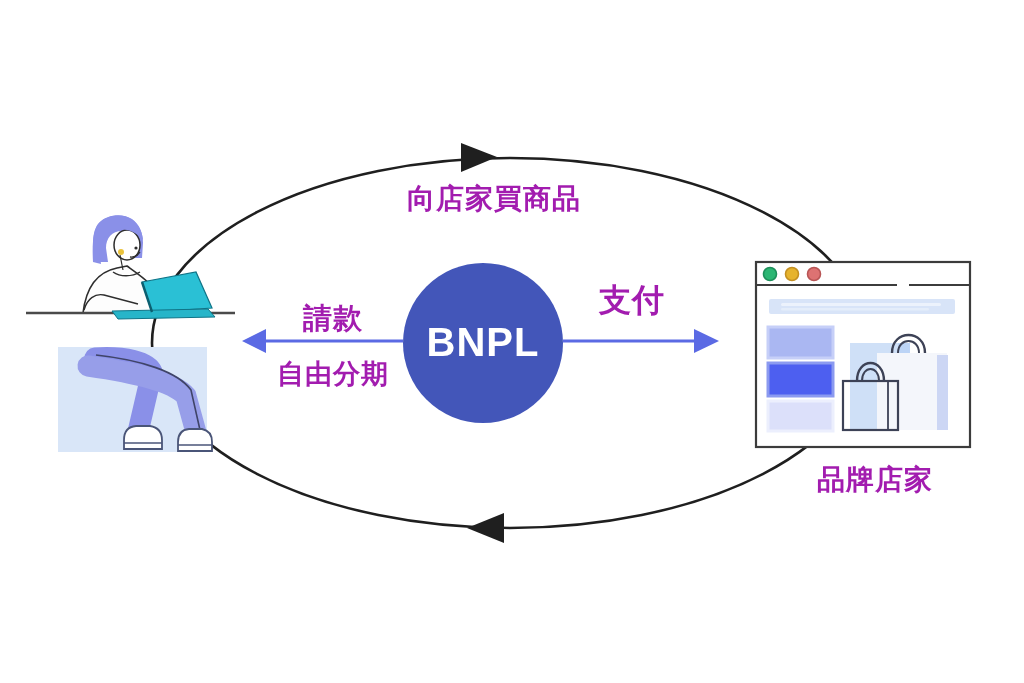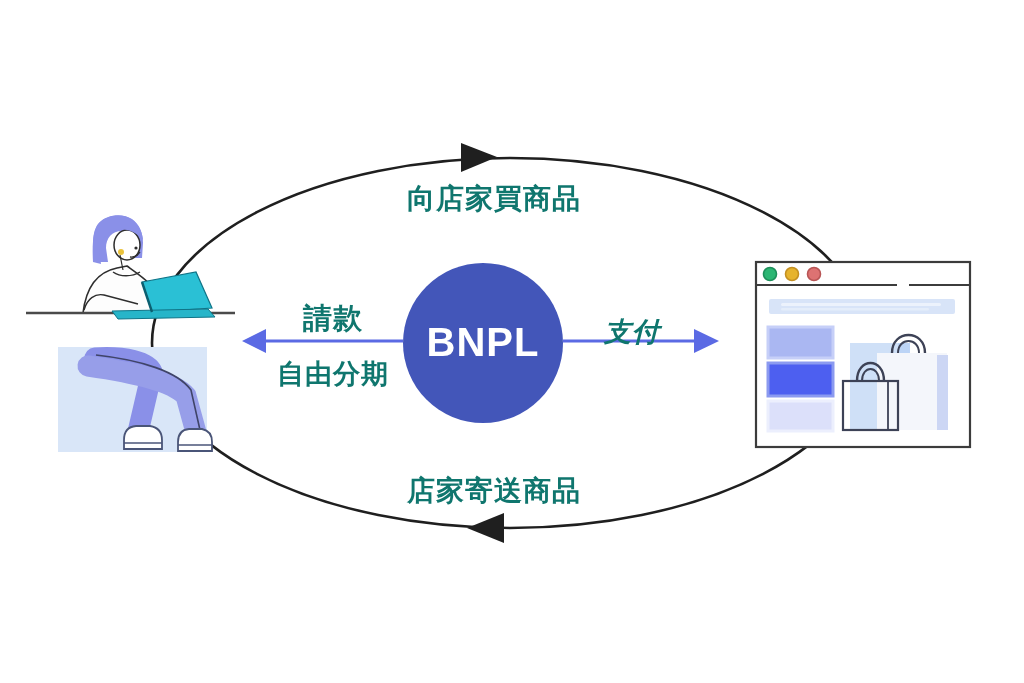--- a/index.html
+++ b/index.html
@@ -3,21 +3,21 @@
 <meta charset="utf-8">
 <style>
   html,body{margin:0;padding:0;background:#ffffff;}
   .stage{
     position:relative;width:1024px;height:683px;background:#ffffff;overflow:hidden;
     font-family:"Liberation Sans","DejaVu Sans",sans-serif;
   }
   .stage svg{position:absolute;left:0;top:0;}
   .lbl{
     position:absolute;transform:translateX(-50%);
-    font-weight:700;color:#0f766e;font-size:28px;letter-spacing:1px;white-space:nowrap;
+    font-weight:700;color:#a21caf;font-size:28px;letter-spacing:1px;white-space:nowrap;
   }
   .platform-circle{
     position:absolute;left:403px;top:263px;width:160px;height:160px;border-radius:50%;
     background:#4356b9;display:flex;flex-direction:column;align-items:center;justify-content:center;
     color:#ffffff;font-weight:700;text-align:center;line-height:1.18;gap:8px;
   }
   .platform-circle .l1{font-size:40px;letter-spacing:1px;}
   .platform-circle .l2{font-size:36px;letter-spacing:2px;}
 </style>
 </head>
@@ -112,21 +112,21 @@
         <line x1="888" y1="381" x2="888" y2="430" stroke="#3d4256" stroke-width="1.8"></line>
       </g>
     </g>
   </svg>
 
   <div class="platform-circle">
     <div class="l1">BNPL</div>
   </div>
 
   <div class="lbl" style="left:494px;top:180px;">向店家買商品</div>
-  <div class="lbl" style="left:494px;top:472px;">店家寄送商品</div>
 
   <div class="lbl" style="left:333px;top:299px;font-size:29px;">請款</div>
   <div class="lbl" style="left:333px;top:349px;font-size:27px;margin-top:7px;">自由分期</div>
 
-  <div class="lbl" style="left:632px;top:314px;font-size:27px;font-style:italic;">支付</div>
+  <div class="lbl" style="left:632px;top:279px;font-size:32px;">支付</div>
 
+  <div class="lbl" style="left:875px;top:461px;">品牌店家</div>
 
 </div>
 
 </body></html>

